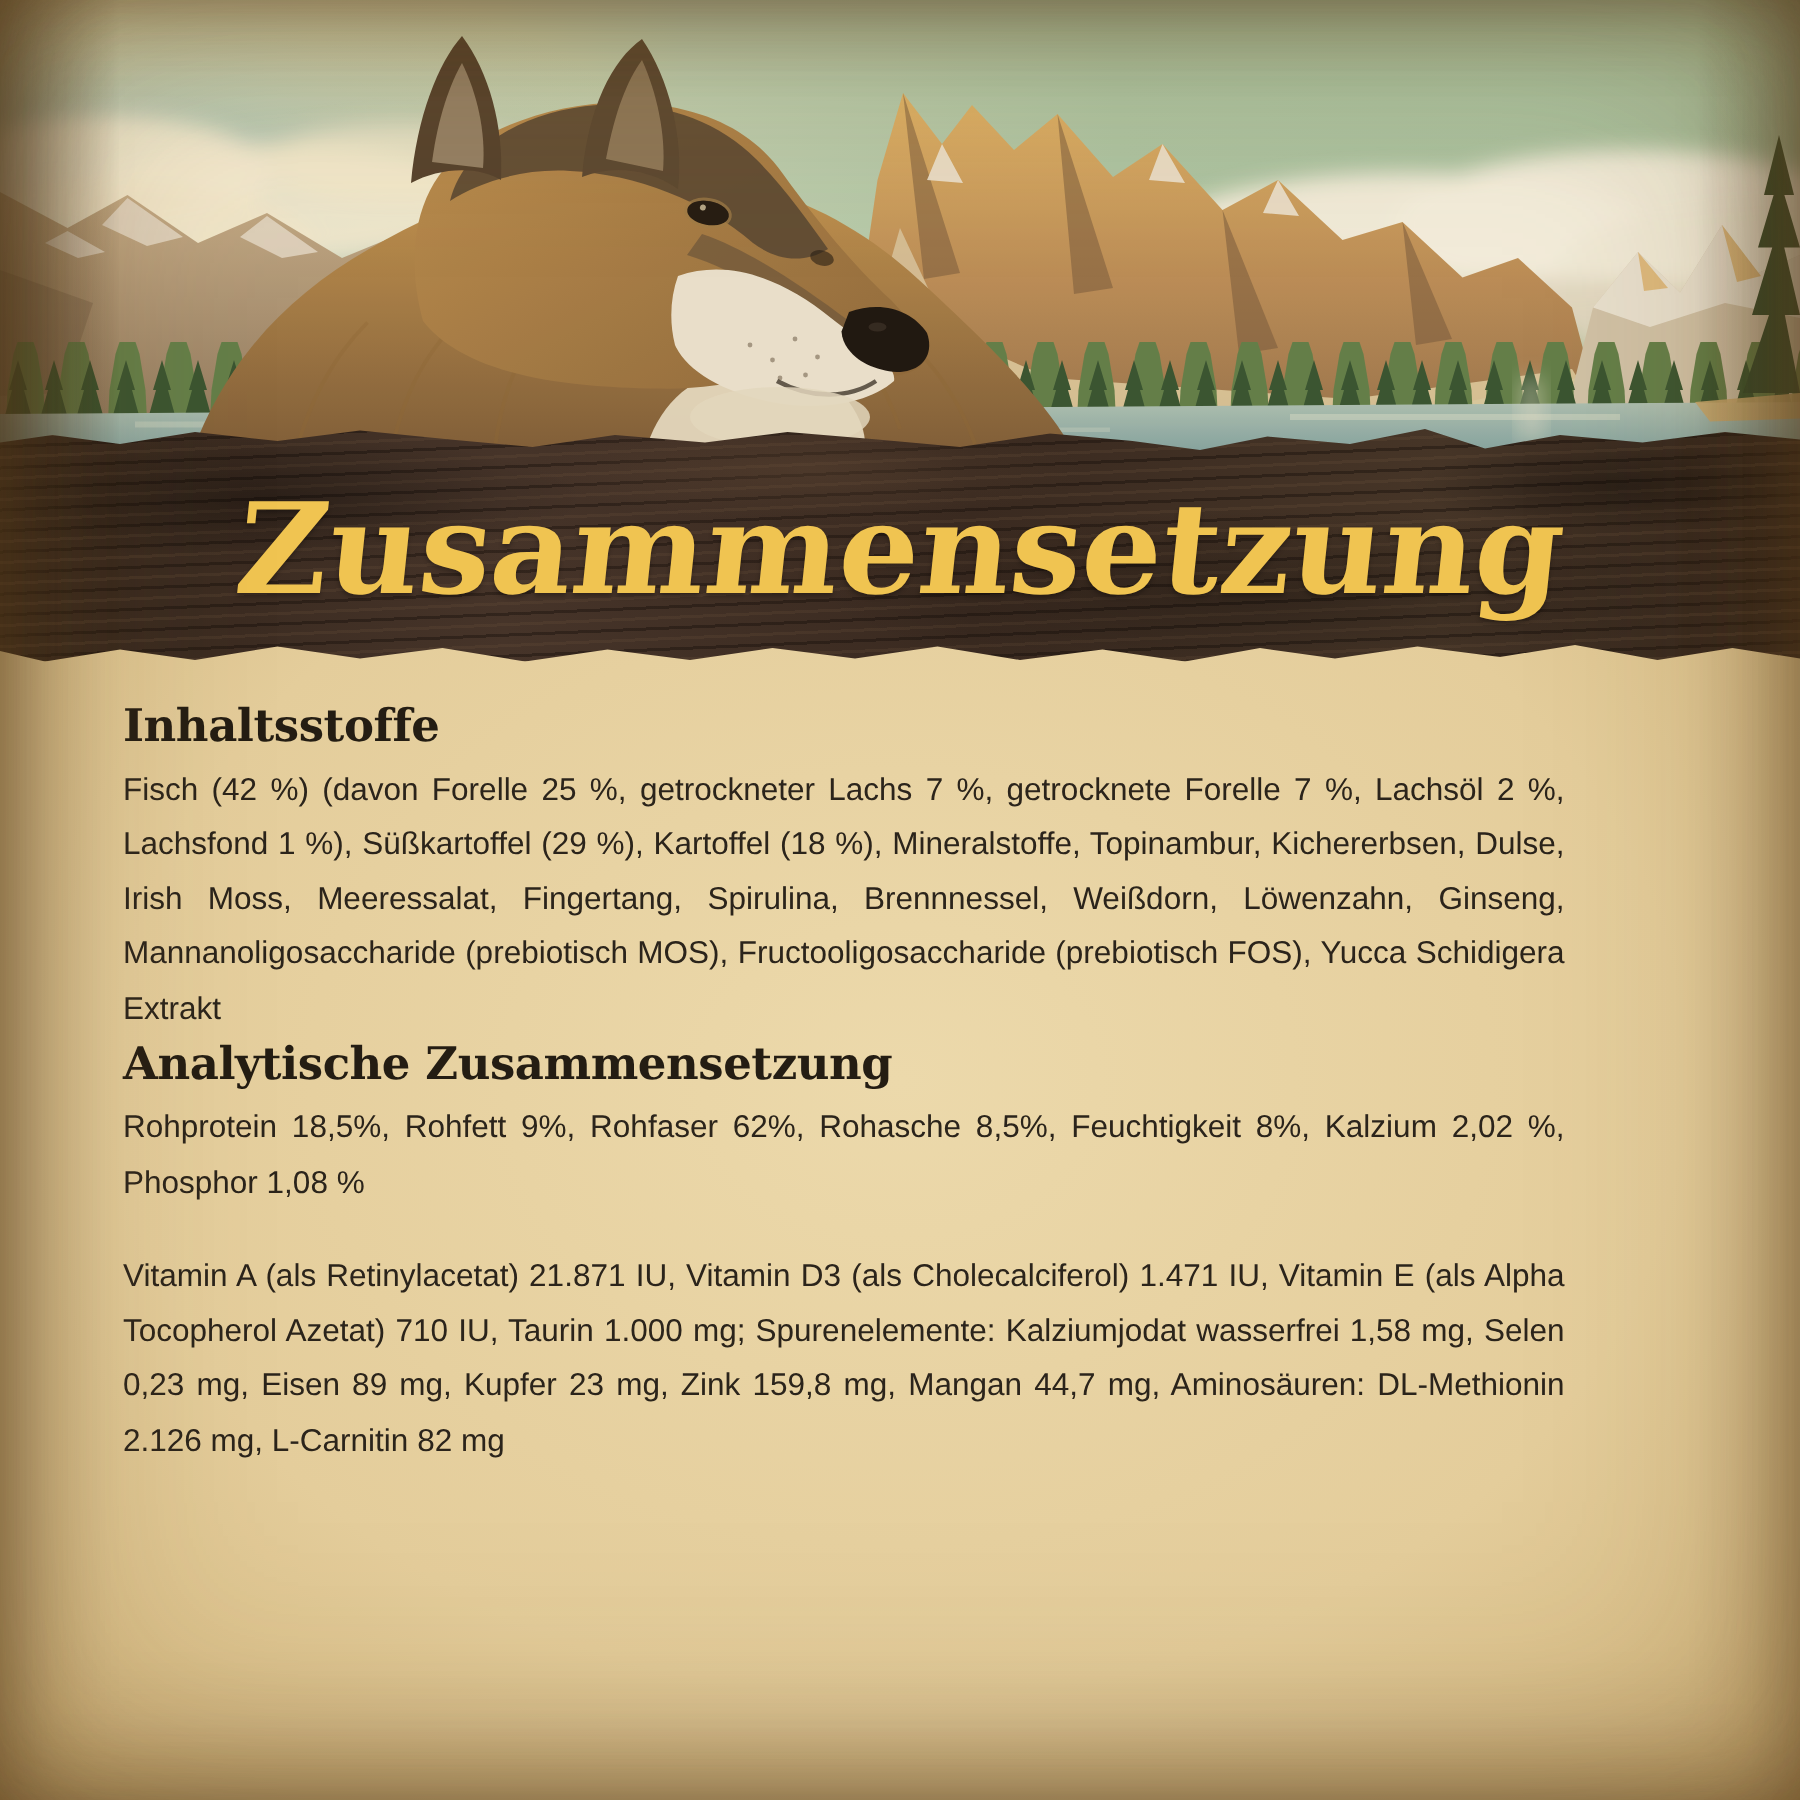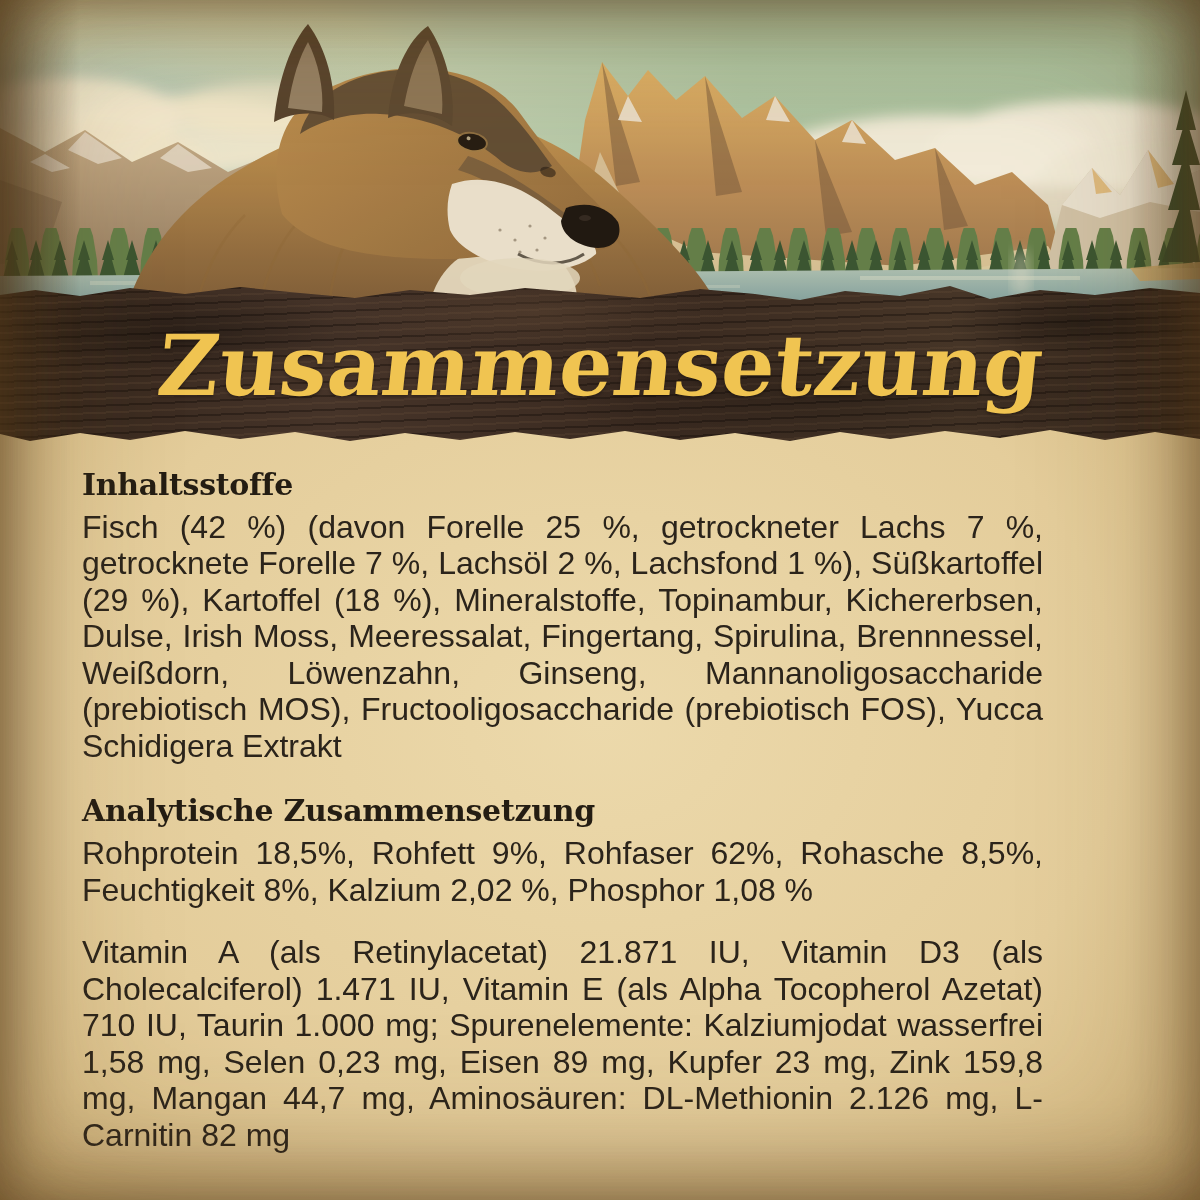--- a/index.html
+++ b/index.html
@@ -46,24 +46,24 @@
   }
   
   .content{position:absolute;left:0;top:449px;width:1104px;box-sizing:border-box;padding:17px 61px 0 82px;}
   .content section{display:block;}
   .content h2{
     margin:0;font-family:"DejaVu Serif","Liberation Serif",serif;
     font-weight:700;font-size:30px;line-height:1.26;letter-spacing:-.3px;
     color:#241d13;
   }
   .content p{
-    margin:5px 0 0 0;font-size:32px;line-height:36.5px;
+    margin:5px 0 0 0;font-size:21px;line-height:36.5px;
     text-align:justify;color:#2b241b;
   }
-  .sec-2{margin-top:28px;}
+  .sec-2{}
   .sec-3{margin-top:26px;}
   
   .page-vignette{
     position:absolute;inset:0;pointer-events:none;
     box-shadow:
       inset 0 0 150px 20px rgba(120,85,35,.34),
       inset 26px 0 70px -20px rgba(70,48,22,.55),
       inset -26px 0 70px -20px rgba(70,48,22,.38),
       inset 0 -32px 90px -20px rgba(70,48,22,.34),
       inset 0 26px 60px -24px rgba(70,48,22,.30);

